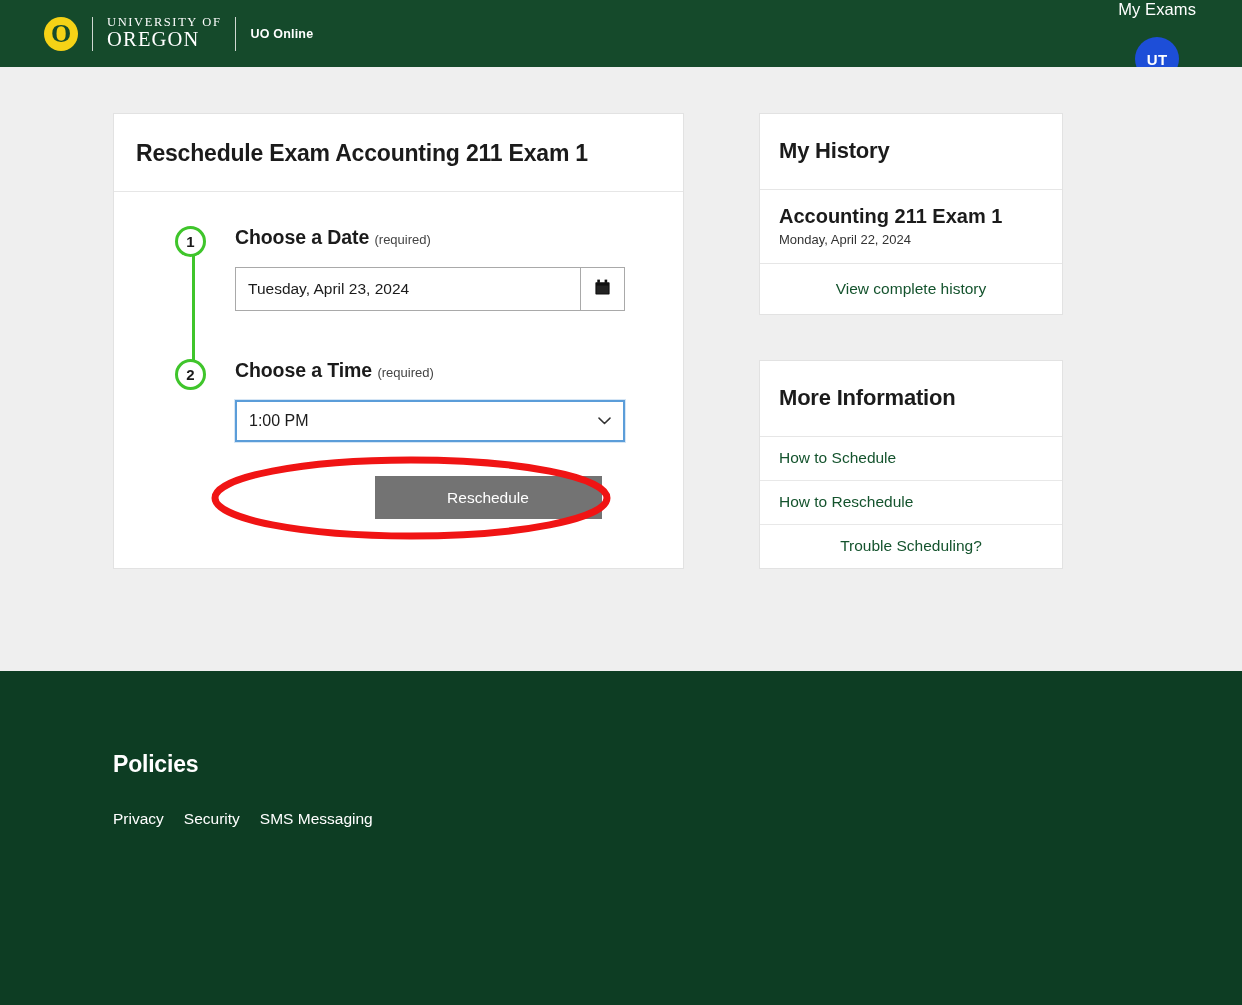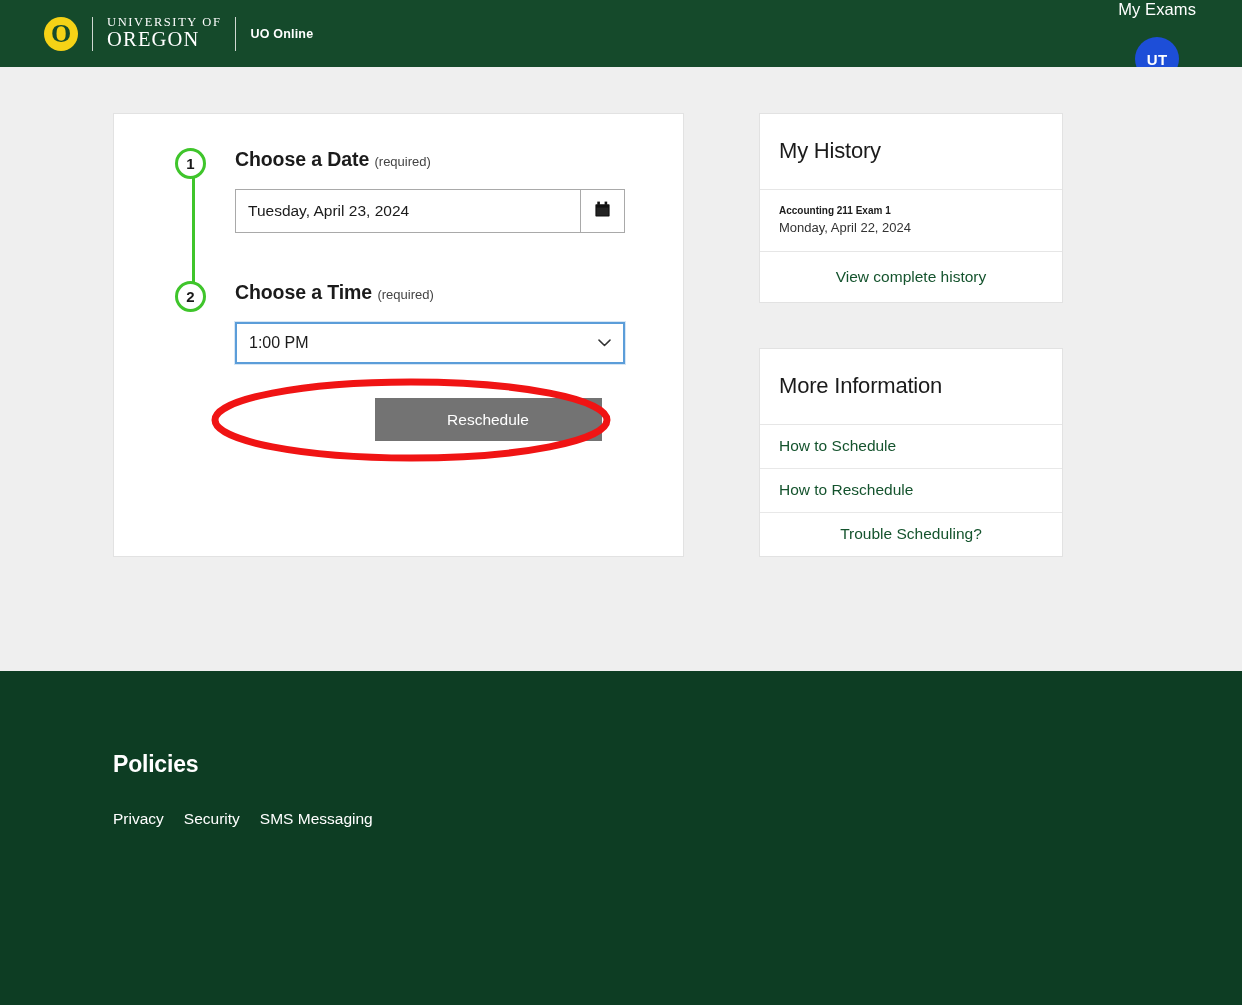--- a/index.html
+++ b/index.html
@@ -204,25 +204,25 @@
     z-index: 5;
   }
 
   
   .sidebar { width: 304px; display: flex; flex-direction: column; gap: 45px; }
   .side-head {
     padding: 24px 19px 25px 19px;
     border-bottom: 1px solid #e6e6e6;
   }
   .side-title {
-    font-size: 22px; font-weight: normal; color: #1b1b1b;
+    font-size: 22px; font-weight: bold; color: #1b1b1b;
     letter-spacing: -0.2px;
   }
   .history-row { padding: 15px 19px 16px 19px; border-bottom: 1px solid #e6e6e6; }
-  .history-name { font-size: 10px; font-weight: bold; color: #1b1b1b; }
+  .history-name { font-size: 20px; font-weight: bold; color: #1b1b1b; }
   .history-date { font-size: 13px; color: #333333; margin-top: 4px; }
   .history-footer {
     padding: 16px 19px;
     text-align: center;
   }
   .link-green {
     color: #14532d; font-size: 15.5px; text-decoration: none;
   }
   .info-row {
     padding: 12px 19px 13px 19px;
@@ -269,20 +269,23 @@
       <div class="avatar">UT</div>
       <div class="avatar-underline"></div>
     </div>
   </div>
 </div>
 
 <div class="page">
   <div class="layout">
 
     <div class="card main-card">
+      <div class="card-header">
+        <div class="card-title">Reschedule Exam Accounting 211 Exam 1</div>
+      </div>
       <div class="card-body">
         <div class="steps">
           <div class="step-rail"></div>
 
           <div class="step" style="margin-bottom:48px;">
             <div class="step-badge">1</div>
             <div class="step-content">
               <div class="step-label">
                 <span>Choose a Date</span>
                 <span class="req">(required)</span>

